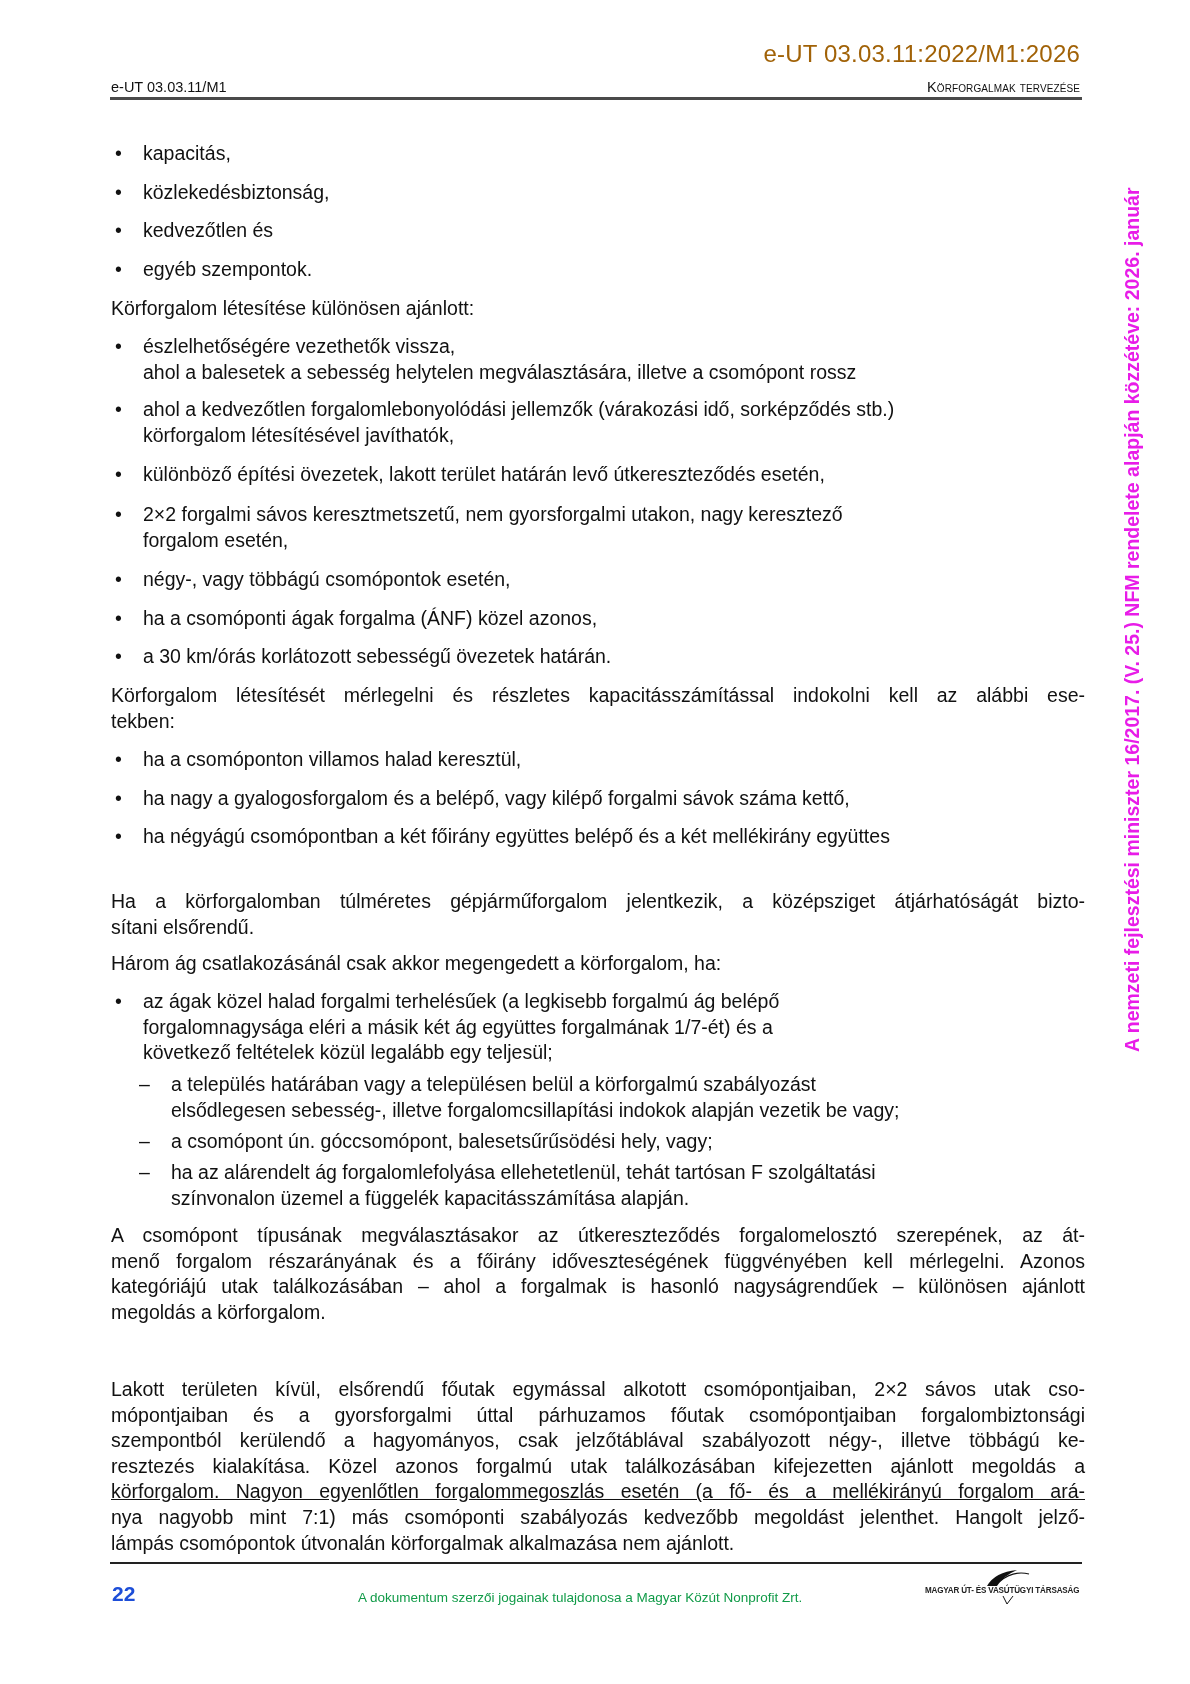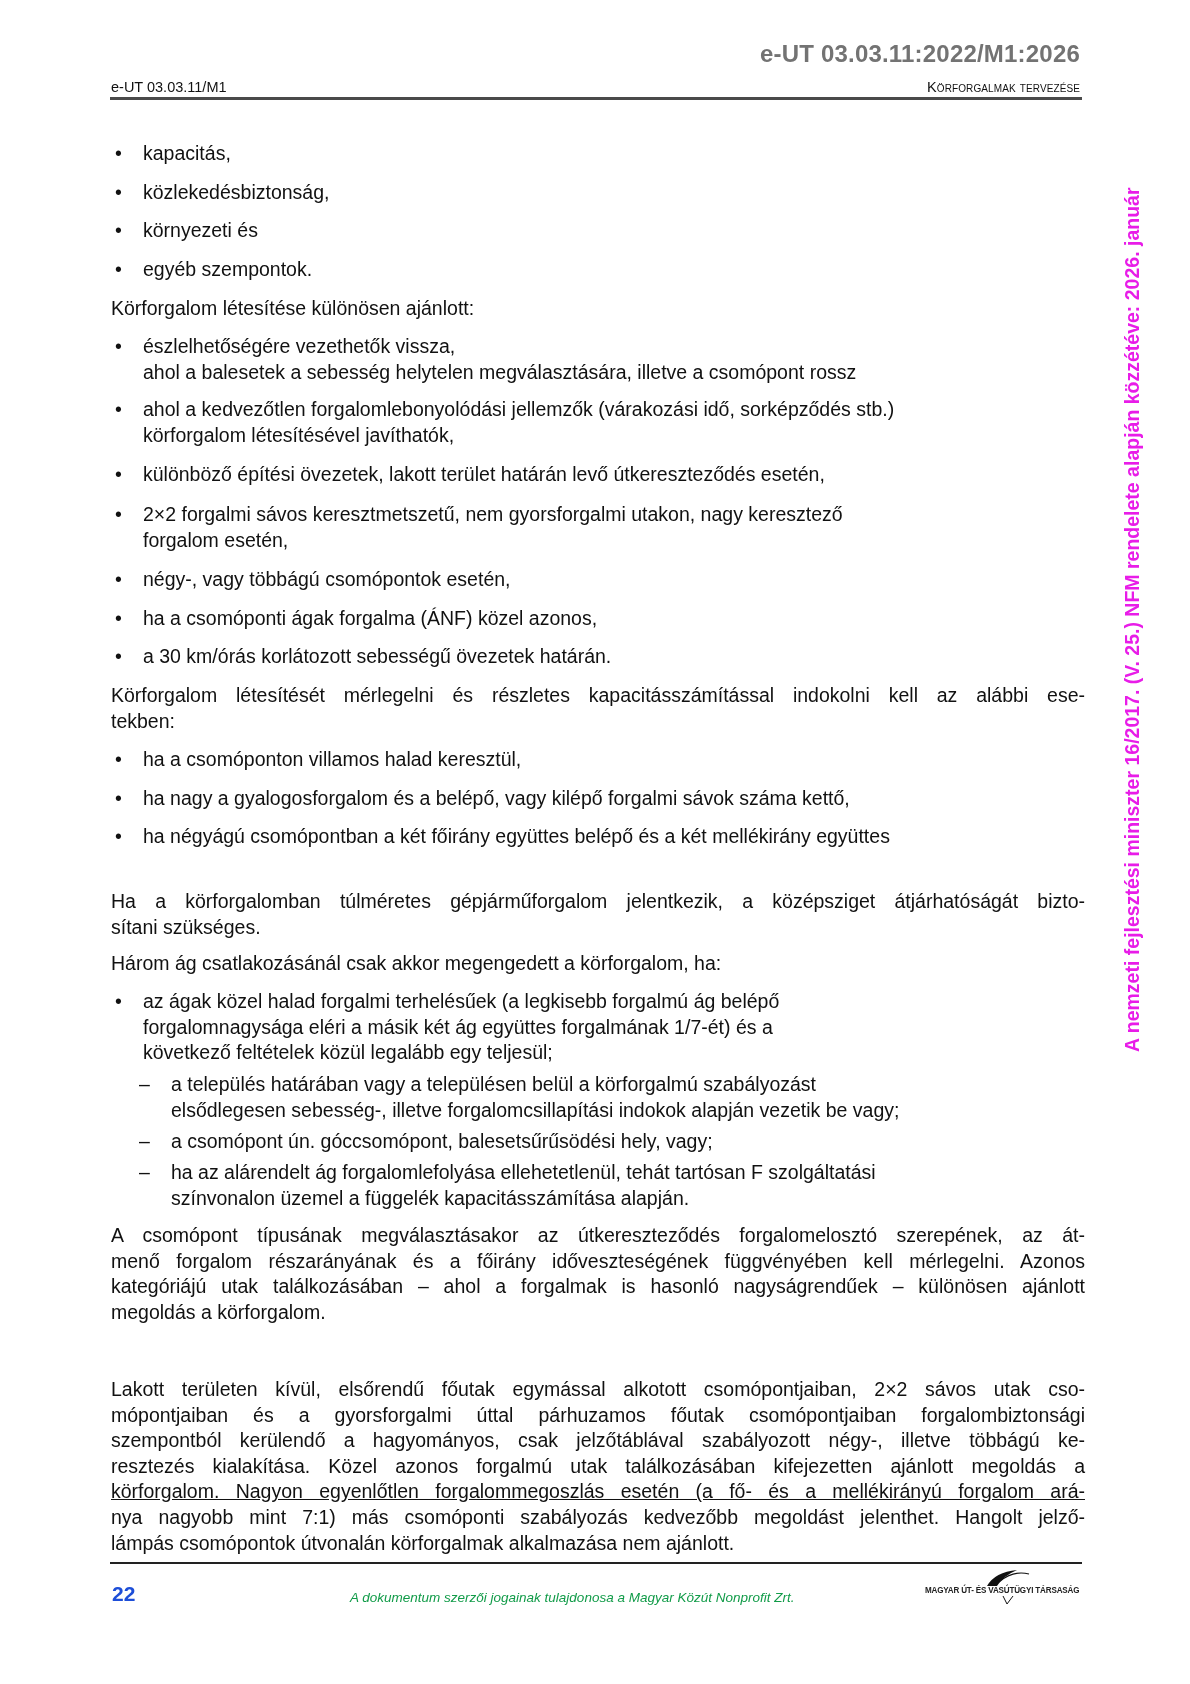--- a/index.html
+++ b/index.html
@@ -1,39 +1,39 @@
 <!DOCTYPE html>
 <html><head>
 <meta charset="utf-8">
 <style>
   html, body { margin:0; padding:0; background:#ffffff; }
   body { width:1190px; height:1684px; position:relative; overflow:hidden;
          font-family:"Liberation Sans", sans-serif; color:#111; }
-  .hdr-title { position:absolute; right:110px; top:40px; font-size:24px; font-weight:bold;
-               color:#737373; letter-spacing:0.2px; }
+  .hdr-title { position:absolute; right:110px; top:40px; font-size:24px; font-weight:normal;
+               color:#a16207; letter-spacing:0.2px; }
   .hdr-left { position:absolute; left:111px; top:79px; font-size:14.5px; color:#111; }
   .hdr-right { position:absolute; right:110px; top:79px; font-size:14.5px; color:#111;
                font-variant:small-caps; letter-spacing:0.1px; }
   .hdr-rule { position:absolute; left:110px; right:108px; top:97px; height:3px; background:#4a4a4a; }
 
   .side-note { position:absolute; left:1121px; top:1052px; transform-origin:0 0; transform:rotate(-90deg);
                white-space:nowrap; color:#e81ce8; font-weight:bold; font-size:19.5px; }
 
   .body { position:absolute; left:111px; top:0; width:974px; font-size:19.5px; line-height:25.6px; }
   .blk { position:absolute; left:0; width:974px; }
   .para { text-align:justify; }
   .li { position:absolute; left:0; width:974px; }
   .li .bullet { position:absolute; left:4px; top:0; }
   .li .txt { margin-left:32px; display:block; }
   .di .bullet { position:absolute; left:28px; top:0; }
   .di .txt { margin-left:60px; display:block; }
 
   .ftr-rule { position:absolute; left:110px; right:108px; top:1562px; height:2px; background:#222; }
   .ftr-page { position:absolute; left:112px; top:1582px; font-size:21px; color:#1d4ed8;font-weight:bold; }
-  .ftr-copy { position:absolute; left:350px; top:1590px; font-size:13.5px; font-style:italic; color:#119b48; }
+  .ftr-copy { position:absolute; left:358px; top:1590px; font-size:13.5px; color:#119b48; }
   .ftr-logo { position:absolute; left:925px; top:1568px; width:165px; height:40px; }
   .ftr-logo-text { position:absolute; left:0; top:16px; font-size:9.5px; font-weight:bold; color:#222;
                    white-space:nowrap; letter-spacing:-0.2px; transform:scaleX(0.85); transform-origin:0 0; }
 </style>
 </head>
 <body>
 
 <div>
   <div class="hdr-title">e-UT 03.03.11:2022/M1:2026</div>
   <div class="hdr-left">e-UT 03.03.11/M1</div>
@@ -48,21 +48,21 @@
   <div class="li" style="top:141px">
     <span class="bullet">•</span>
     <span class="txt">kapacitás,</span>
   </div>
   <div class="li" style="top:180px">
     <span class="bullet">•</span>
     <span class="txt">közlekedésbiztonság,</span>
   </div>
   <div class="li" style="top:218px">
     <span class="bullet">•</span>
-    <span class="txt">környezeti és</span>
+    <span class="txt">kedvezőtlen és</span>
   </div>
   <div class="li" style="top:257px">
     <span class="bullet">•</span>
     <span class="txt">egyéb szempontok.</span>
   </div>
 
   <div class="blk" style="top:296px">Körforgalom létesítése különösen ajánlott:</div>
 
   <div class="li" style="top:334px">
     <span class="bullet">•</span>
@@ -109,21 +109,21 @@
     <span class="bullet">•</span>
     <span class="txt">ha nagy a gyalogosforgalom és a belépő, vagy kilépő forgalmi sávok száma kettő,</span>
   </div>
   <div class="li" style="top:824px">
     <span class="bullet">•</span>
     <span class="txt">ha négyágú csomópontban a két főirány együttes belépő és a két mellékirány együttes</span>
   </div>
 
   <div class="blk" style="top:889px">
     <div style="text-align:justify;text-align-last:justify;">Ha a körforgalomban túlméretes gépjárműforgalom jelentkezik, a középsziget átjárhatóságát bizto-</div>
-    <div>sítani szükséges.</div>
+    <div>sítani elsőrendű.</div>
   </div>
 
   <div class="blk" style="top:951px">Három ág csatlakozásánál csak akkor megengedett a körforgalom, ha:</div>
 
   <div class="li" style="top:989px">
     <span class="bullet">•</span>
     <span class="txt">az ágak közel halad forgalmi terhelésűek (a legkisebb forgalmú ág belépő</span>
     <span class="txt">forgalomnagysága eléri a másik két ág együttes forgalmának 1/7-ét) és a</span>
     <span class="txt">következő feltételek közül legalább egy teljesül;</span>
   </div>

